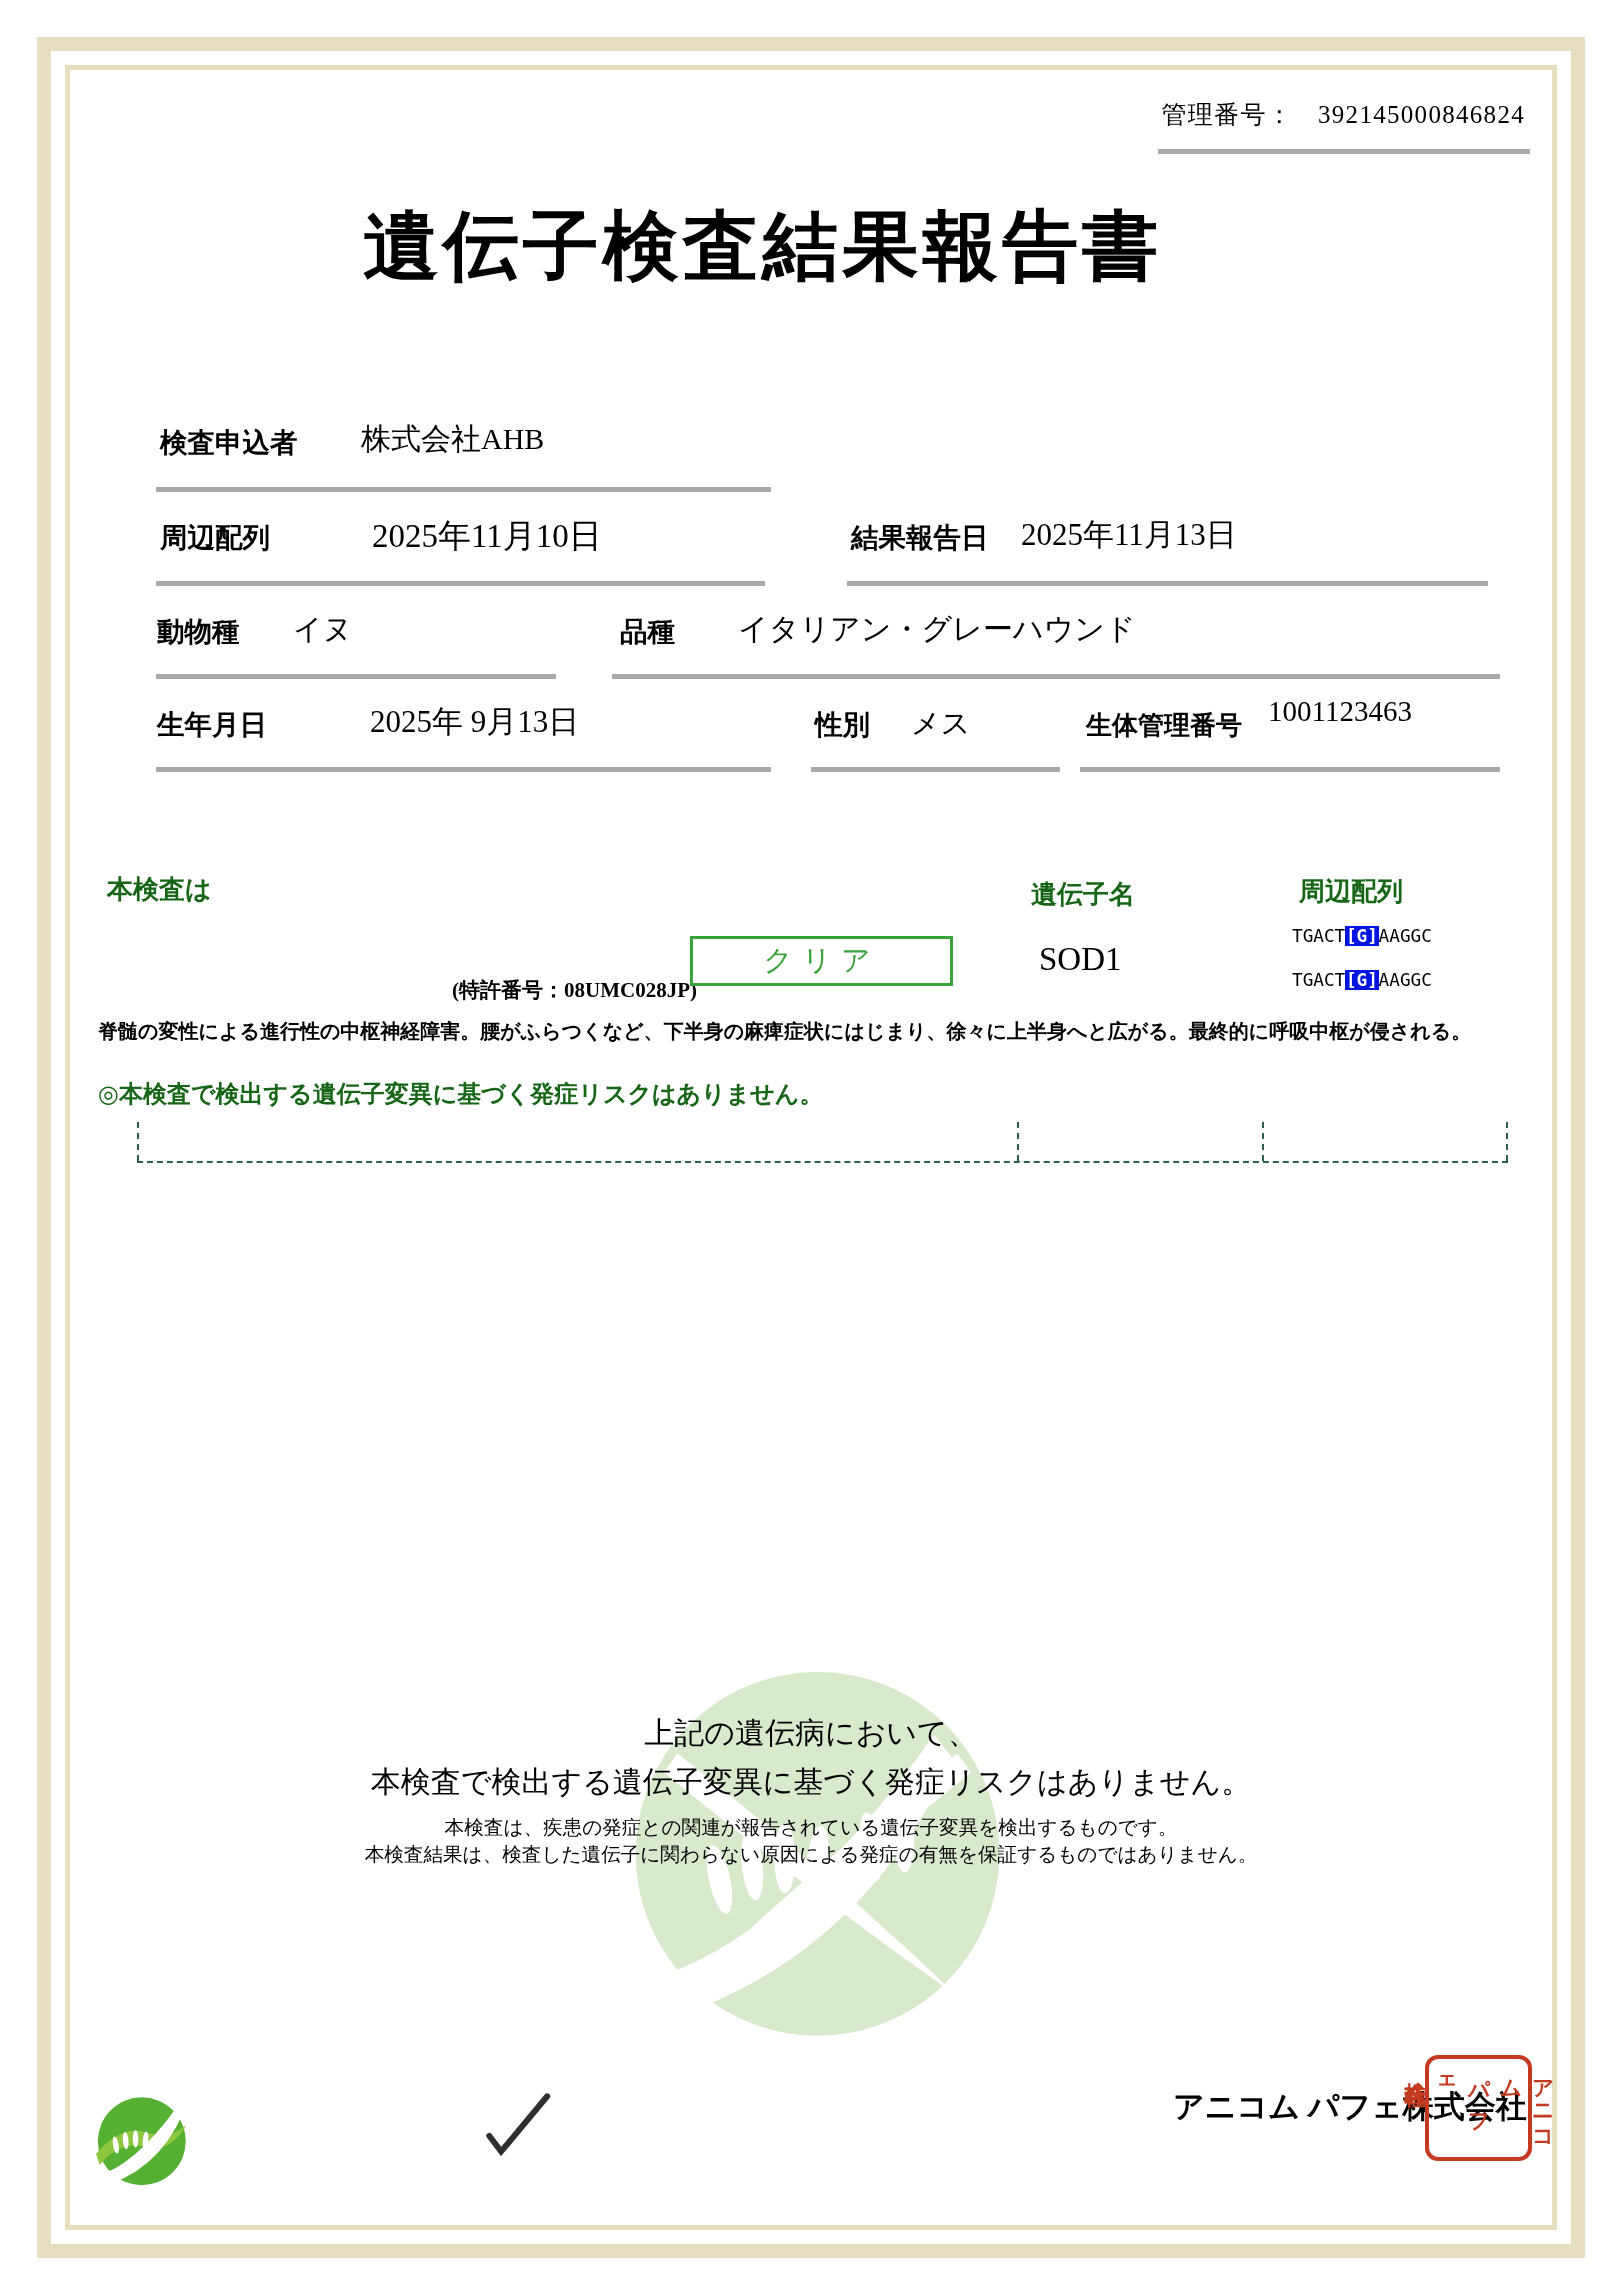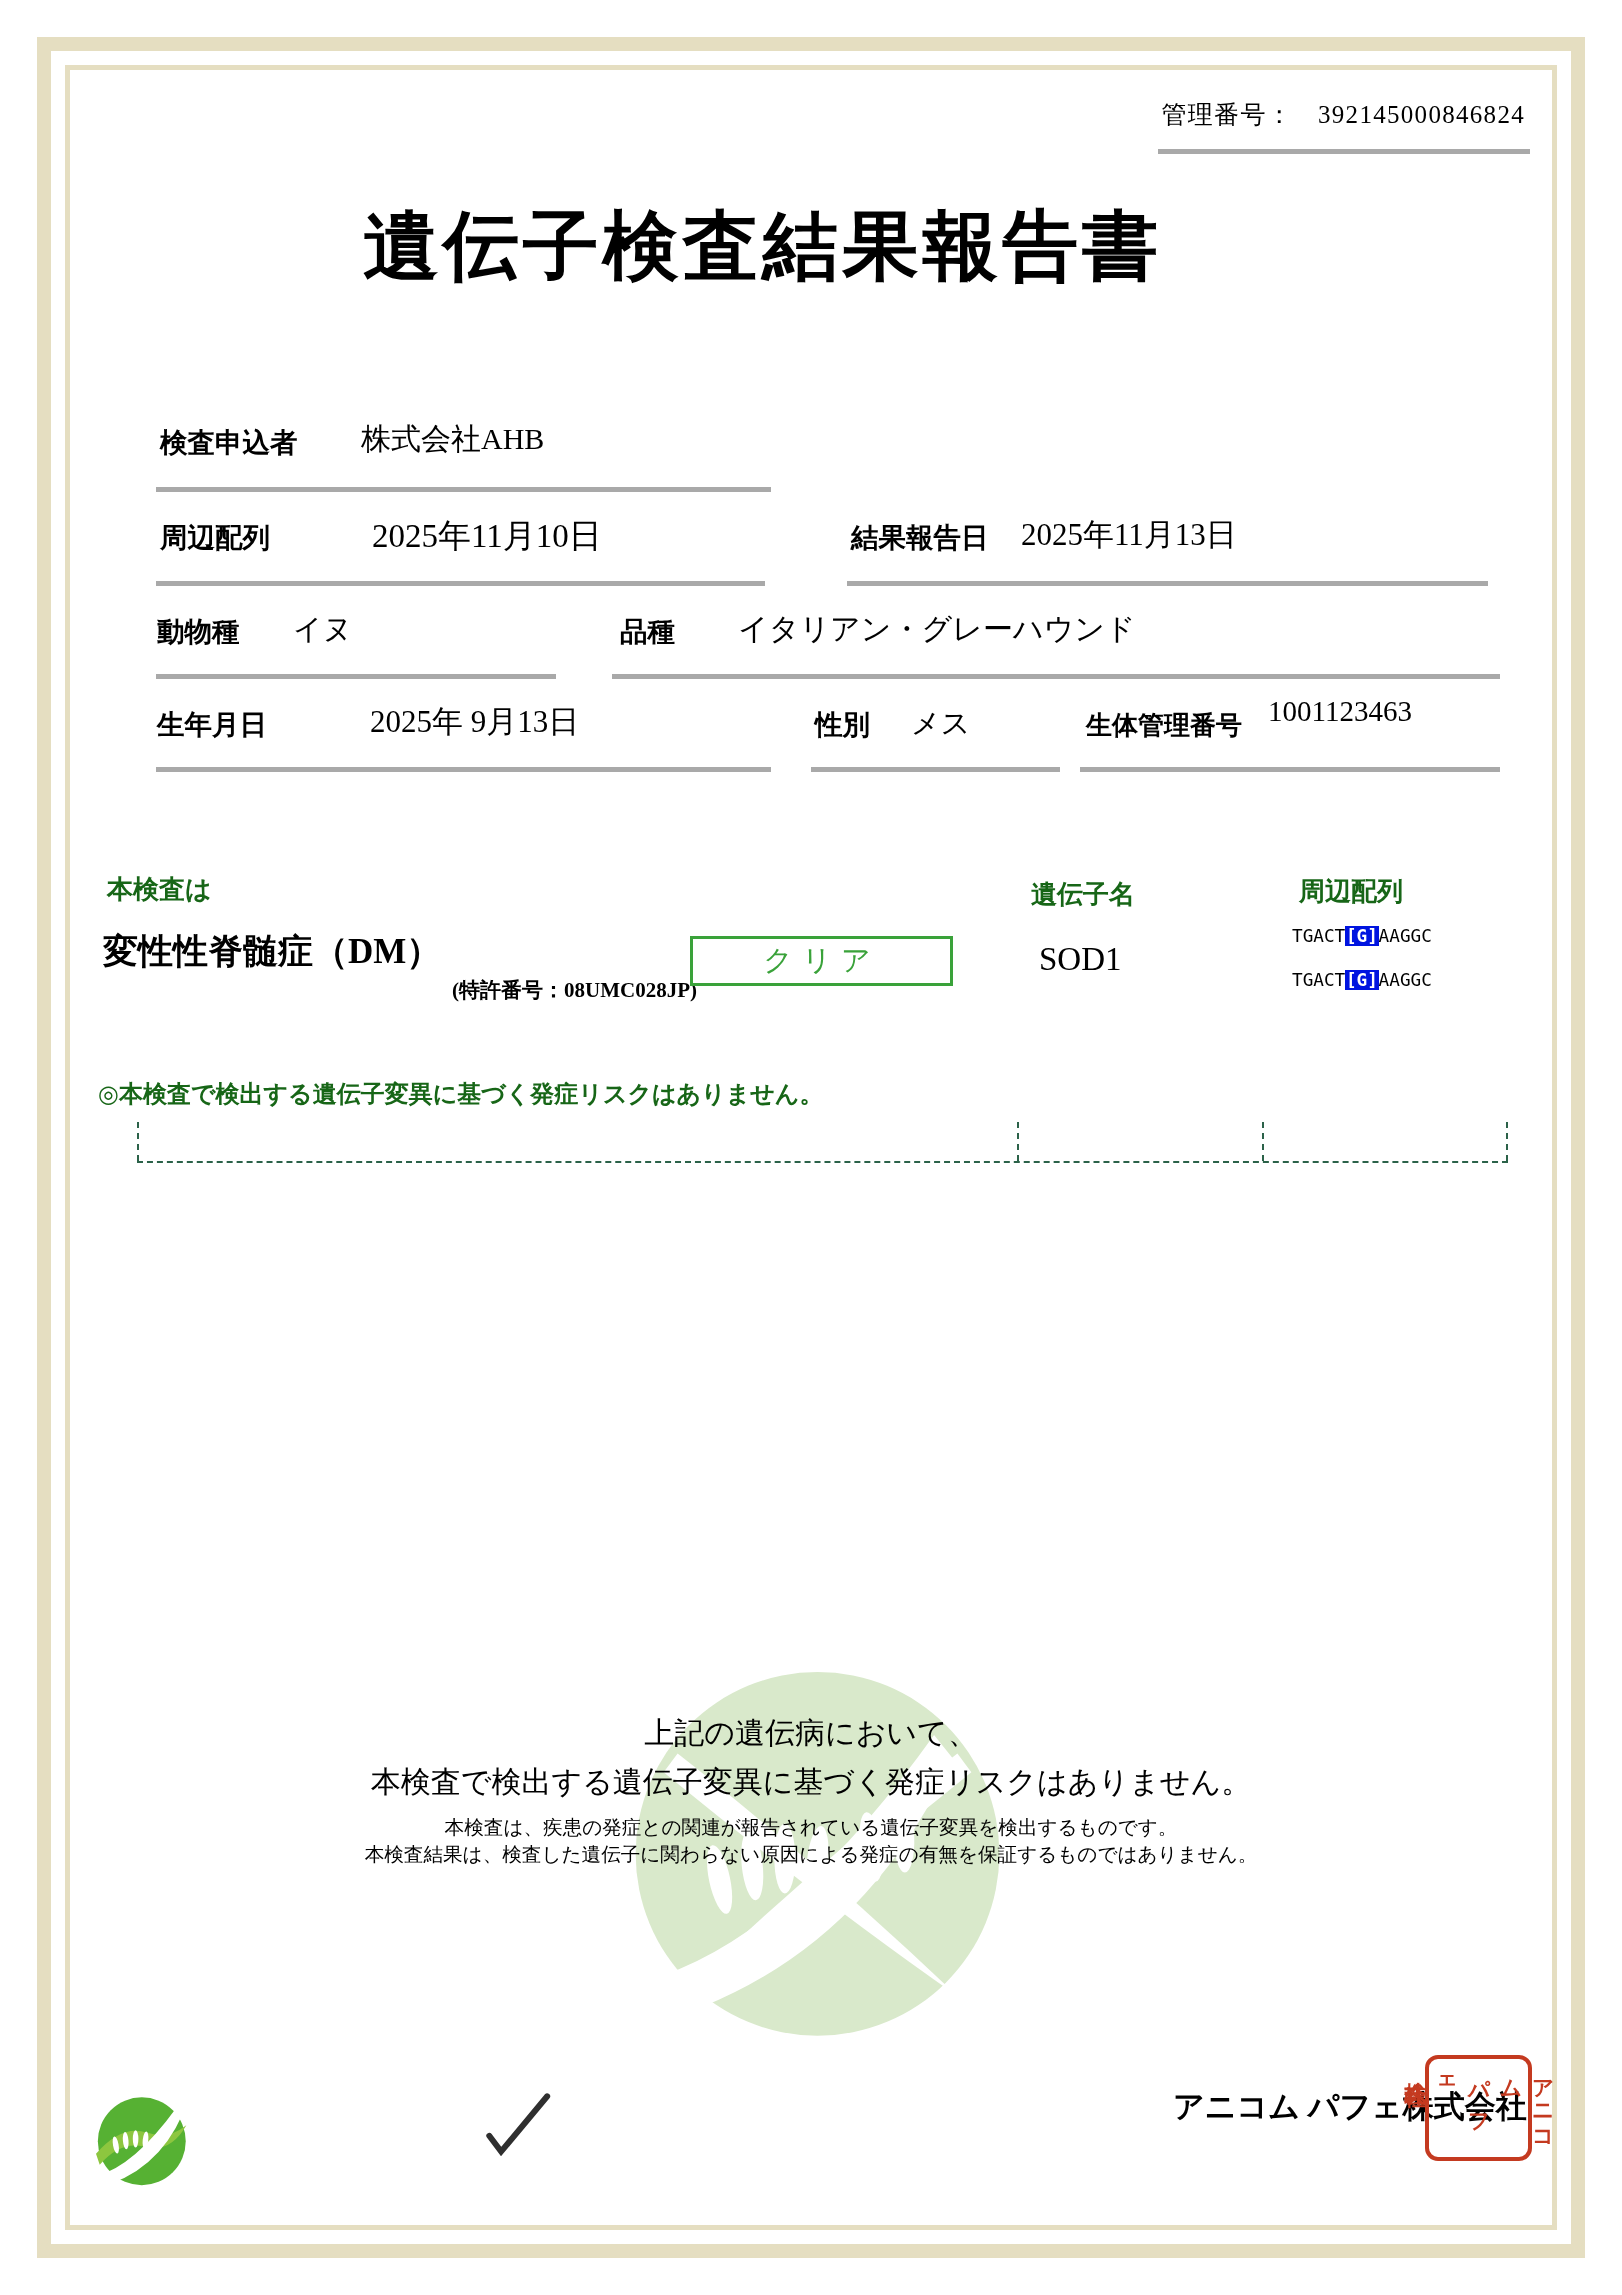--- a/index.html
+++ b/index.html
@@ -105,38 +105,38 @@
   <div class="abs lbl" style="left:815px;top:707px;">性別</div>
   <div class="abs val" style="left:911px;top:704px;font-size:29px;">メス</div>
   <div class="abs ul" style="left:811px;top:767px;width:249px;"></div>
 
   <div class="abs lbl" style="left:1086px;top:708px;font-size:26px;">生体管理番号</div>
   <div class="abs val" style="left:1268px;top:695px;font-size:29px;">1001123463</div>
   <div class="abs ul" style="left:1080px;top:767px;width:420px;"></div>
 
   <div class="abs green-lbl" style="left:107px;top:872px;">本検査は</div>
 
-  <div class="abs disease" style="left:103px;top:928px;">変性性脊髄症（DM）</div>
   <div class="abs patent" style="left:452px;top:976px;">(特許番号：08UMC028JP)</div>
 
   <div class="abs result-box" style="left:690px;top:936px;">
     <span>クリア</span>
   </div>
 
   <div class="abs green-lbl" style="left:1031px;top:877px;">遺伝子名</div>
   <div class="abs gene" style="left:1039px;top:941px;">SOD1</div>
 
   <div class="abs green-lbl" style="left:1299px;top:874px;text-align:right;">周辺配列</div>
   <div class="abs seq" style="left:1292px;top:926px;">
     <span>TGACT</span><span class="hl">[G]</span><span>AAGGC</span>
   </div>
   <div class="abs seq" style="left:1292px;top:970px;">
     <span>TGACT</span><span class="hl">[G]</span><span>AAGGC</span>
   </div>
 
+  <div class="abs desc" style="left:98px;top:1016px;">脊髄の変性による進行性の中枢神経障害。腰がふらつくなど、下半身の麻痺症状にはじまり、徐々に上半身へと広がる。最終的に呼吸中枢が侵される。</div>
   <div class="abs risk" style="left:98px;top:1078px;">◎本検査で検出する遺伝子変異に基づく発症リスクはありません。</div>
 
   <div class="abs dash-v" style="left:137px;top:1122px;"></div>
   <div class="abs dash-v" style="left:1017px;top:1122px;"></div>
   <div class="abs dash-v" style="left:1262px;top:1122px;"></div>
   <div class="abs dash-v" style="left:1506px;top:1122px;"></div>
   <div class="abs dash-h" style="left:137px;top:1143px;width:1371px;height:18.3px;"></div>
 
   <div class="abs sum1" style="left:0px;top:1713px;">上記の遺伝病において、</div>
   <div class="abs sum2" style="left:0px;top:1762px;">本検査で検出する遺伝子変異に基づく発症リスクはありません。</div>

